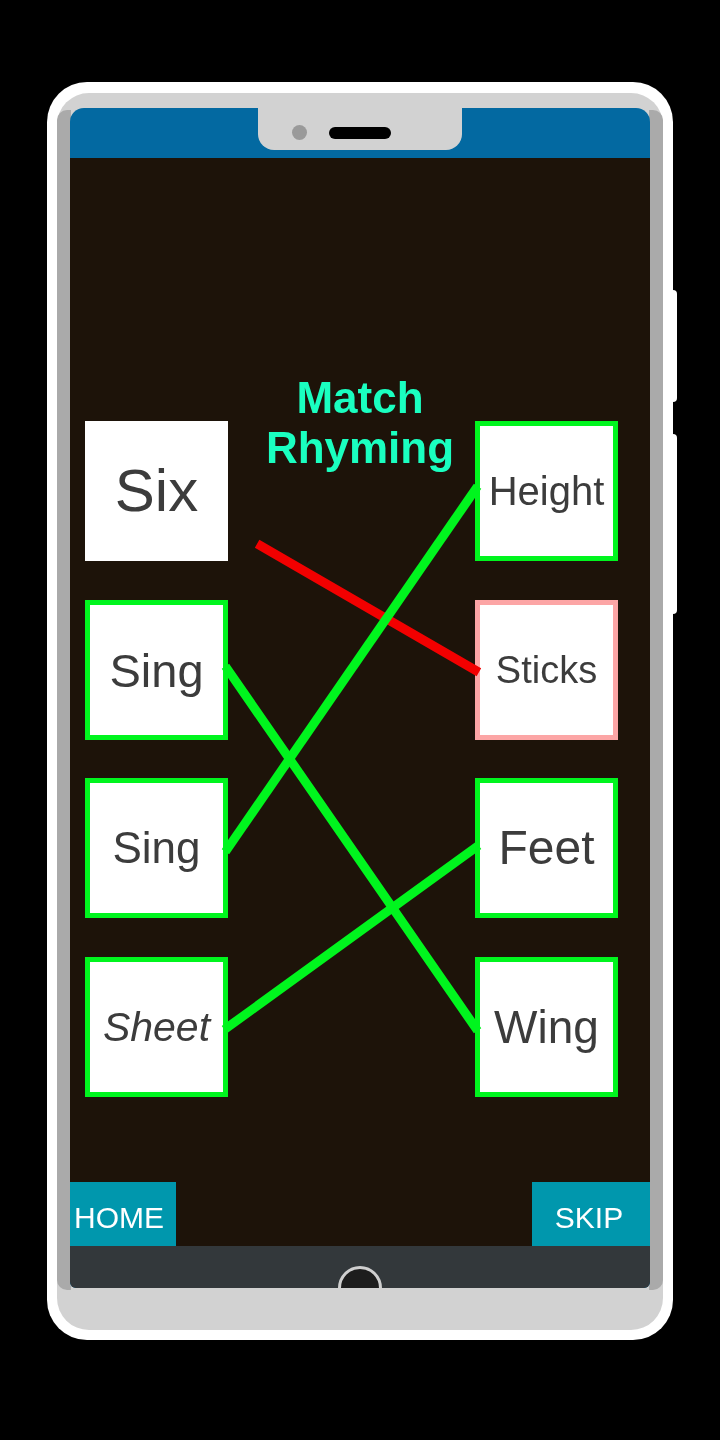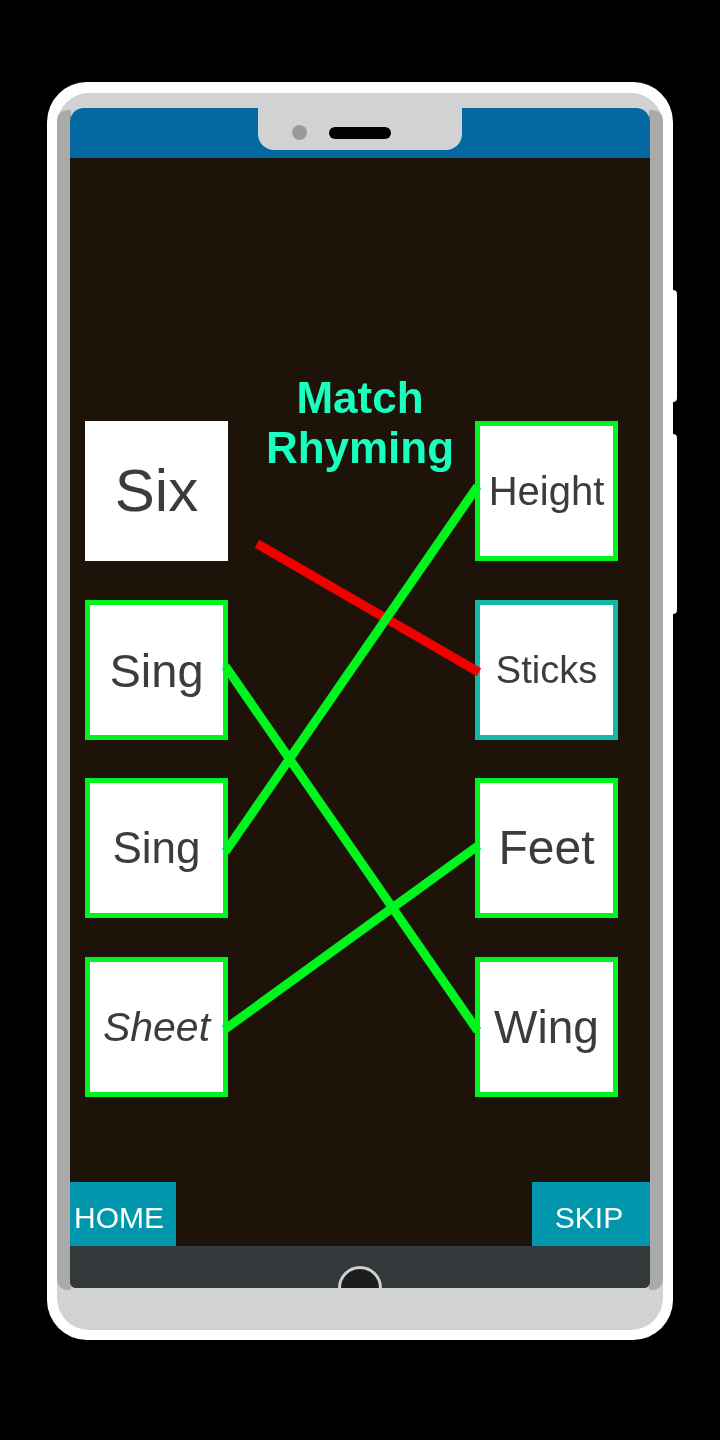--- a/index.html
+++ b/index.html
@@ -168,21 +168,21 @@
     align-items: center;
     justify-content: center;
     color: #3c3c3c;
     overflow: hidden;
   }
   .word-card .word-label {
     line-height: 1;
     white-space: nowrap;
   }
   .border-green { border: 5px solid #00f51e; }
-  .border-red   { border: 5px solid #14b8a6; text-align: center; }
+  .border-red   { border: 5px solid #fca5a5; text-align: center; }
   .border-none  { border: 0px solid transparent; }
 
   
   #connections-layer {
     position: absolute;
     left: 0;
     top: 0;
     width: 580px;
     height: 1088px;
     pointer-events: none;

